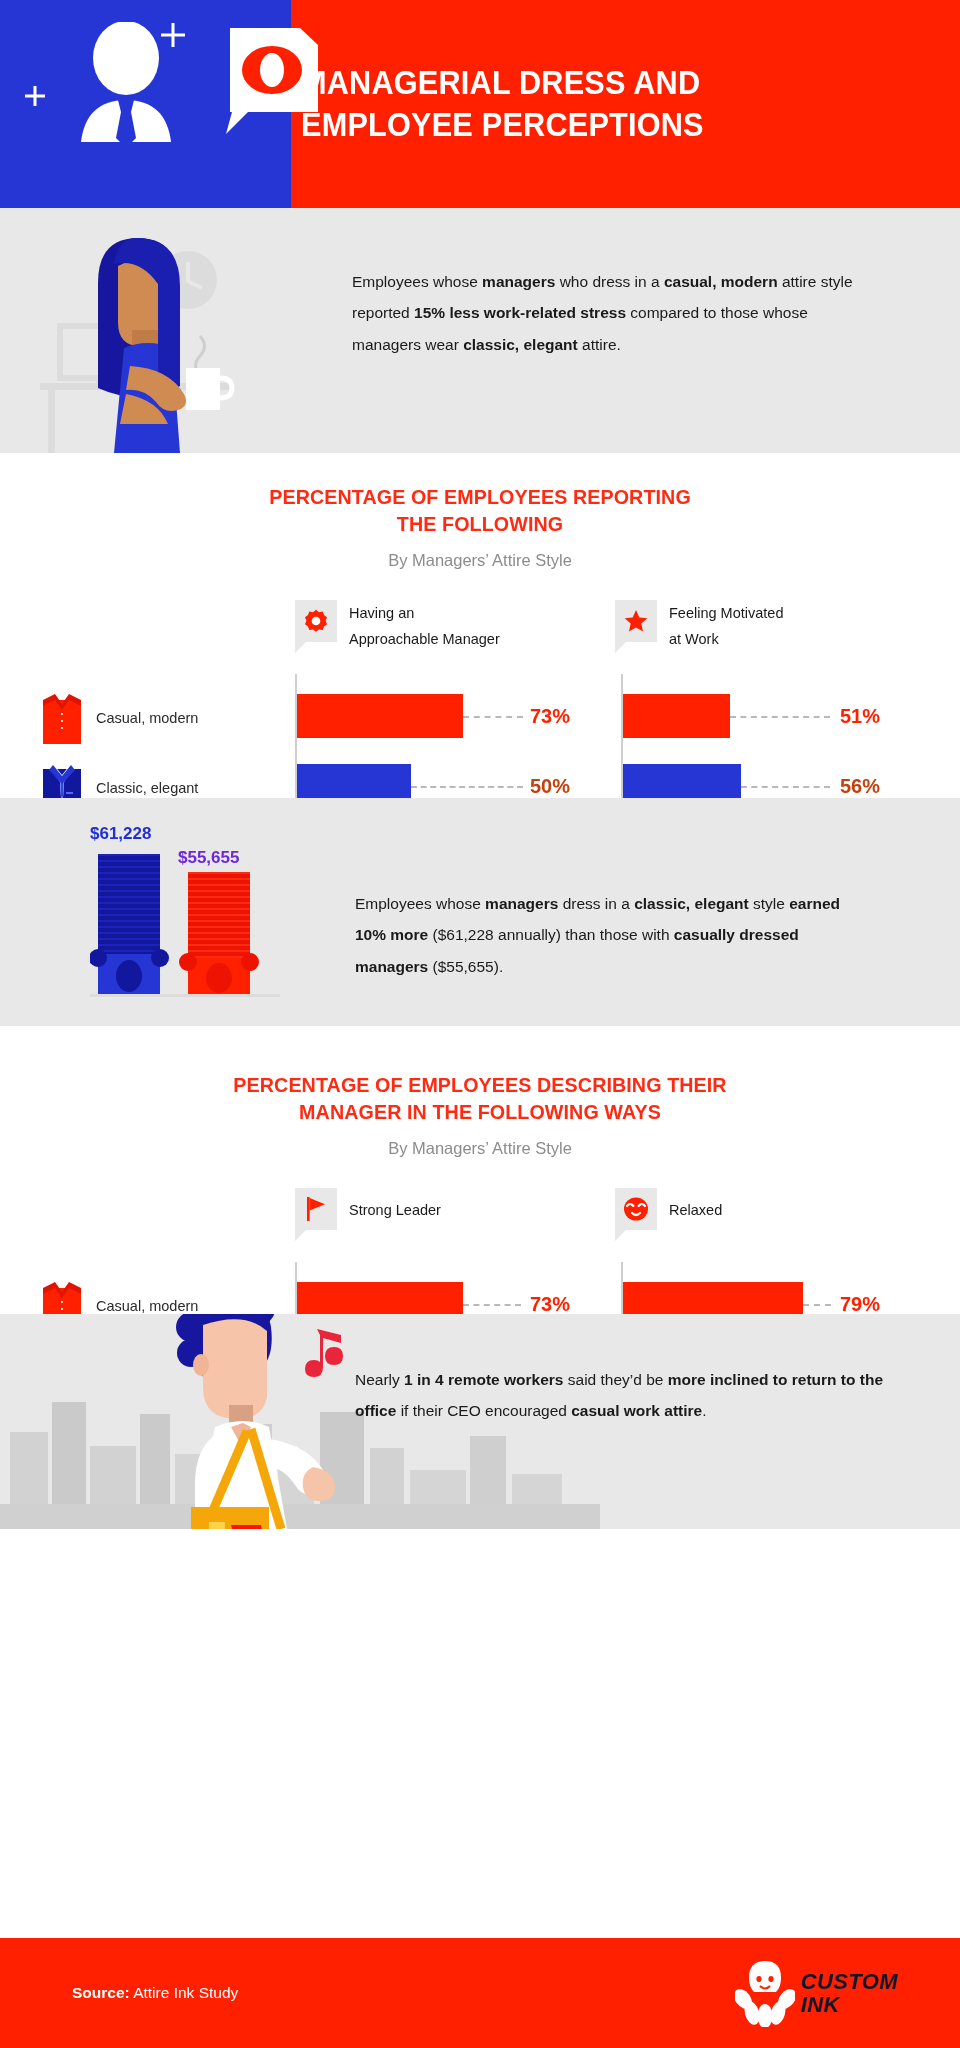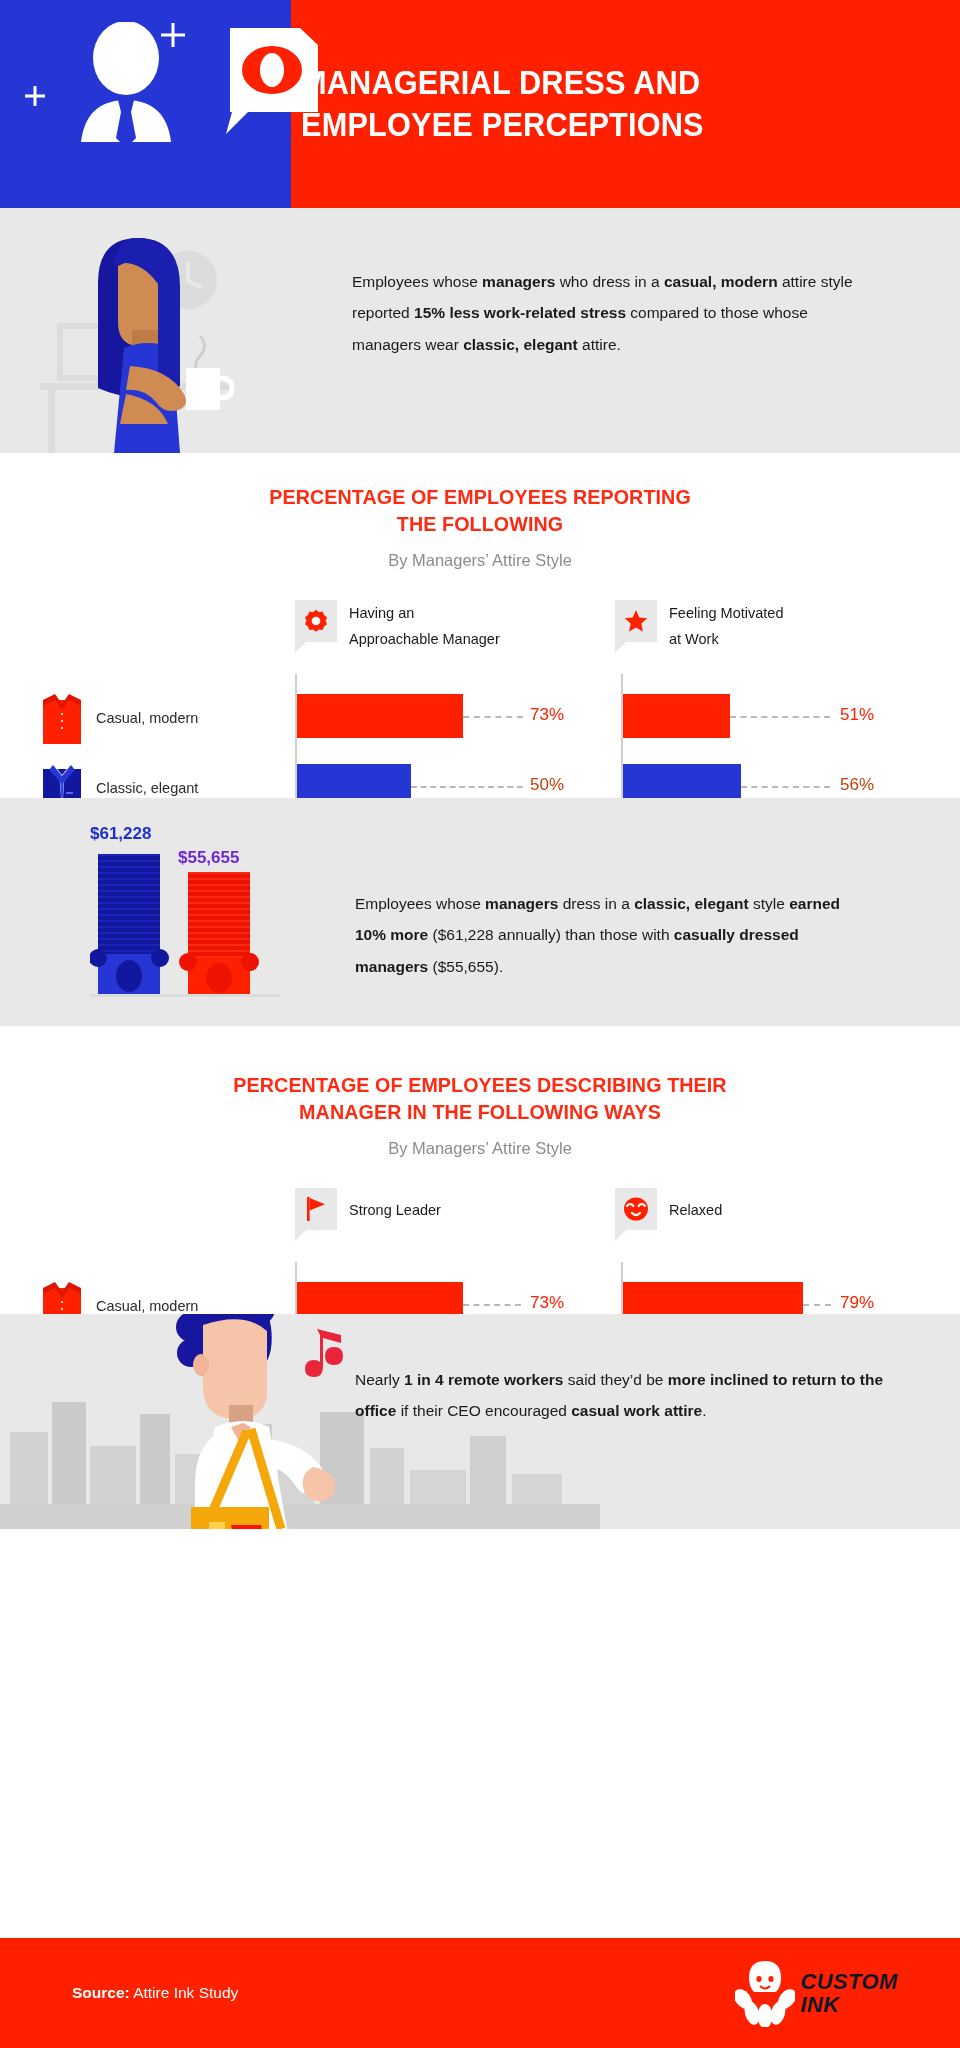--- a/index.html
+++ b/index.html
@@ -123,22 +123,22 @@
   }
   .bar { position: absolute; height: 44px; }
   .bar.red { background: #ff2000; }
   .bar.blue { background: #2536d4; }
   .leader {
     position: absolute; height: 0;
     border-top: 2px dashed #b9b9b9;
   }
   .val {
     position: absolute;
-    font-size: 17px;
-    font-weight: normal;
+    font-size: 20px;
+    font-weight: bold;
   }
   .val.red { color: #ff2000; }
   .val.blue { color: #c2410c; }
 
   .shirt-icon { position: absolute; width: 40px; height: 52px; }
 
   
   .sec-salary { height: 228px; position: relative; }
   .sec-salary .copy { position: absolute; left: 355px; top: 54px; width: 520px; margin-top: 36px; }
   .money-group { position: absolute; left: 90px; top: 26px; }

